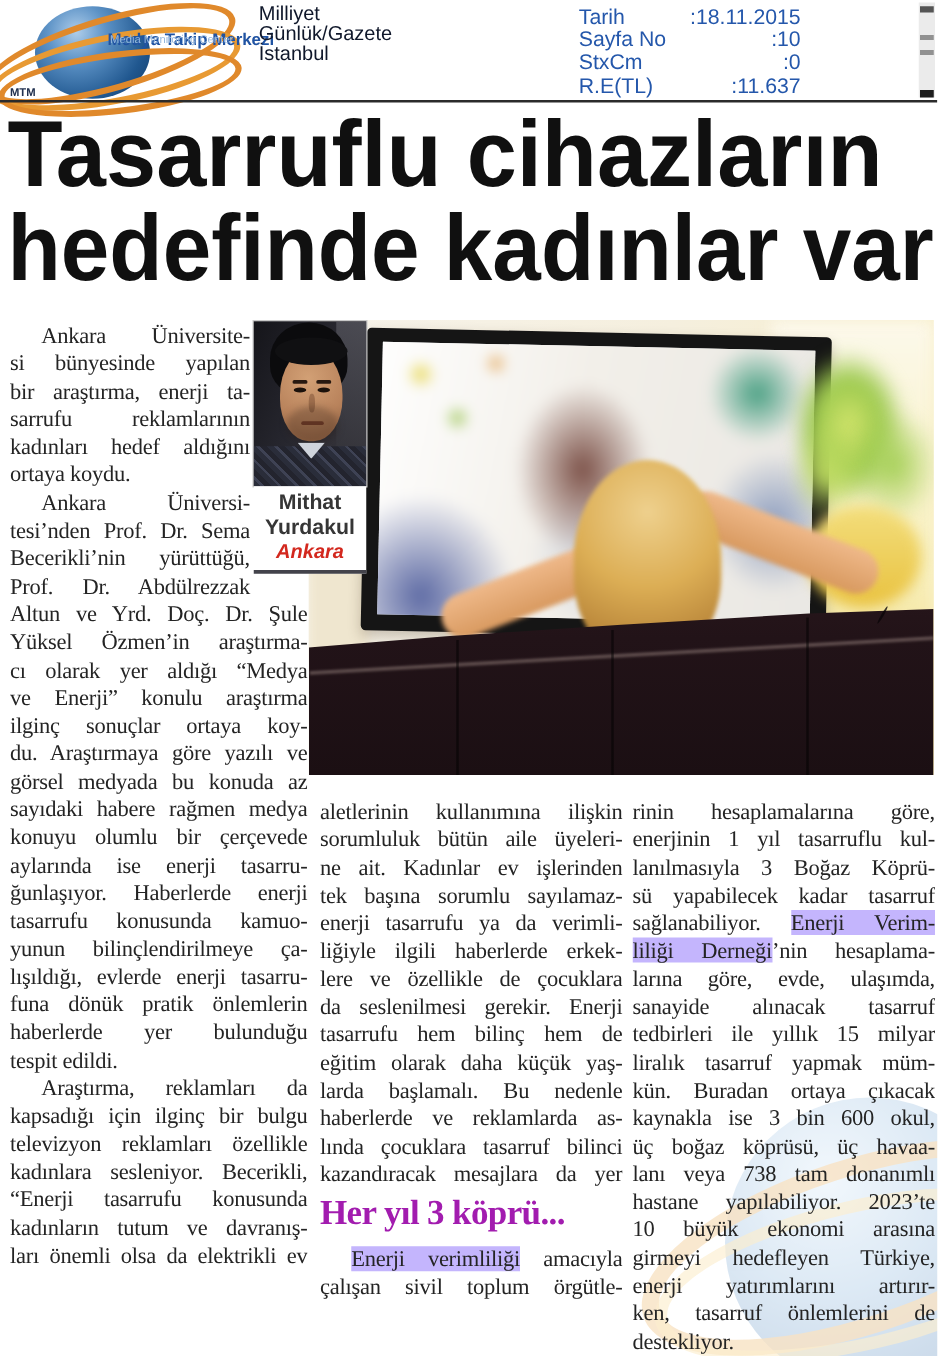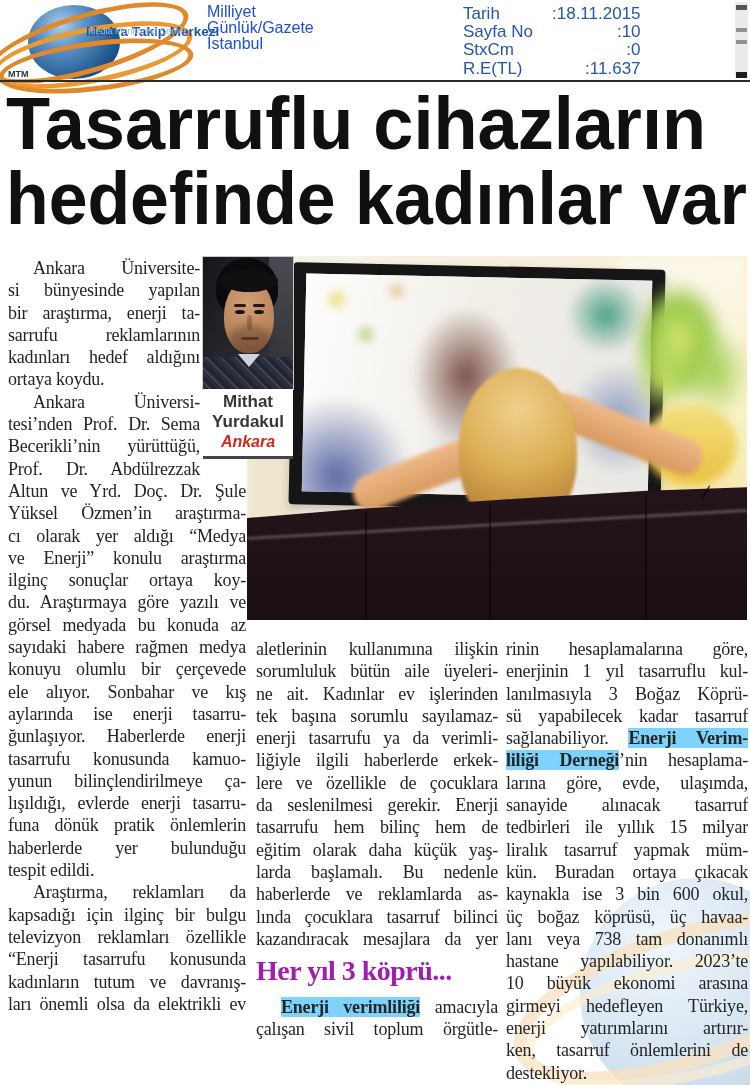--- a/index.html
+++ b/index.html
@@ -11,21 +11,21 @@
   .globe { position:absolute; left:2px; top:3px; width:196px; height:76px; }
   .sphere { position:absolute; left:26px; top:2px; width:92px; height:74px; border-radius:50%;
             background:radial-gradient(circle at 36% 28%, #aecdea 0%, #5c92c6 30%, #20578f 70%, #123a66 100%); }
   .ring { position:absolute; border-radius:50%; border:5px solid #e0892b; }
   .ring.r1 { left:-18px; top:10px; width:198px; height:50px; transform:rotate(-16deg); }
   .ring.r2 { left:-12px; top:24px; width:194px; height:46px; transform:rotate(-11deg); border-color:#e89a33; }
   .ring.r3 { left:-4px;  top:38px; width:186px; height:40px; transform:rotate(-7deg); }
   .mtm-acr { position:absolute; left:6px; top:66px; font-size:9px; font-weight:bold; color:#22314f; }
   .logo-title { position:absolute; left:86px; top:24px; font-size:13.5px; font-weight:bold; color:#2053a2; white-space:nowrap; }
   .logo-sub   { position:absolute; left:88px; top:26px; font-size:9px; font-weight:normal; color:#95b8de; white-space:nowrap; }
-  .source { position:absolute; left:207px; top:4px; color:#1d4ed8; font-size:16px; line-height:15.8px; }
+  .source { position:absolute; left:207px; top:4px; color:#0f172a; font-size:16px; line-height:15.8px; }
   .meta { position:absolute; left:463px; top:5px; color:#2457ab; font-size:17px; line-height:18.2px; }
   .meta-row { display:flex;justify-content:space-between; }
   .meta-label { display:inline-block; width:89px; }
   .page-thumb { position:absolute; left:735px; top:2px; width:13px; height:76px; background:#ebebeb; }
   .pt-mark { position:absolute; left:1px; width:11px; background:#555; }
   .rule { position:absolute; left:0; top:80px; width:750px; height:2px; background:#2b2b2b; }
 
   
   .headline-svg { position:absolute; left:0; top:86px; }
   .headline-svg text { fill:#101010; font-family:"Liberation Sans", sans-serif; font-weight:bold; }
@@ -34,21 +34,21 @@
   .col { position:absolute; font-family:"Liberation Serif","DejaVu Serif",serif; font-size:18px;
          letter-spacing:-0.2px; color:#242424; overflow:hidden; }
   .col1 { left:8px;  top:257px; width:238px; height:828px; }
   .col2 { left:256px; top:638px; width:242px; height:447px; }
   .col3 { left:506px; top:638px; width:242px; height:447px; }
   .bl { box-sizing:border-box; width:100%; height:22.3px; line-height:22.3px;
         text-align:justify; text-align-last:justify; white-space:nowrap_off; }
   .bl.end { text-align-last:left; }
   .bl.ind { text-indent:25px; }
   .bl.nar { padding-right:46px; }
-  .hl { background:#7dd3fc;font-weight:bold; }
+  .hl { background:#c4b5fd; }
   .subhead { margin:4px 0 8px 0; font-family:"Liberation Serif","DejaVu Serif",serif;
              font-size:28px; line-height:34px; font-weight:bold; color:#a21caf; letter-spacing:-0.5px; }
 
   
   .photo { position:absolute; left:247px; top:256px; width:500px; height:364px; overflow:hidden;
            background:linear-gradient(95deg,#f7f3ea 0%,#f5efde 55%,#f8efc9 100%); }
   .photo > div { position:absolute; }
   .glow-right { right:0; top:0; width:130px; height:100%;
                 background:linear-gradient(180deg,#fdfaf0 0%,#f8f0ba 55%,#f2d97d 85%);
                 opacity:.85; filter:blur(6px); }
@@ -245,32 +245,32 @@
       <div class="bl nar">Prof. Dr. Abdülrezzak</div>
       <div class="bl">Altun ve Yrd. Doç. Dr. Şule</div>
       <div class="bl">Yüksel Özmen’in araştırma-</div>
       <div class="bl">cı olarak yer aldığı “Medya</div>
       <div class="bl">ve Enerji” konulu araştırma</div>
       <div class="bl">ilginç sonuçlar ortaya koy-</div>
       <div class="bl">du. Araştırmaya göre yazılı ve</div>
       <div class="bl">görsel medyada bu konuda az</div>
       <div class="bl">sayıdaki habere rağmen medya</div>
       <div class="bl">konuyu olumlu bir çerçevede</div>
-      <div class="bl">ele alıyor. Sonbahar ve kış</div>
       <div class="bl">aylarında ise enerji tasarru-</div>
       <div class="bl">ğunlaşıyor. Haberlerde enerji</div>
       <div class="bl">tasarrufu konusunda kamuo-</div>
       <div class="bl">yunun bilinçlendirilmeye ça-</div>
       <div class="bl">lışıldığı, evlerde enerji tasarru-</div>
       <div class="bl">funa dönük pratik önlemlerin</div>
       <div class="bl">haberlerde yer bulunduğu</div>
       <div class="bl end">tespit edildi.</div>
       <div class="bl ind">Araştırma, reklamları da</div>
       <div class="bl">kapsadığı için ilginç bir bulgu</div>
       <div class="bl">televizyon reklamları özellikle</div>
+      <div class="bl">kadınlara sesleniyor. Becerikli,</div>
       <div class="bl">“Enerji tasarrufu konusunda</div>
       <div class="bl">kadınların tutum ve davranış-</div>
       <div class="bl">ları önemli olsa da elektrikli ev</div>
     </div>
   <div class="col col2">
     <div>
         <div class="bl">aletlerinin kullanımına ilişkin</div>
         <div class="bl">sorumluluk bütün aile üyeleri-</div>
         <div class="bl">ne ait. Kadınlar ev işlerinden</div>
         <div class="bl">tek başına sorumlu sayılamaz-</div>

